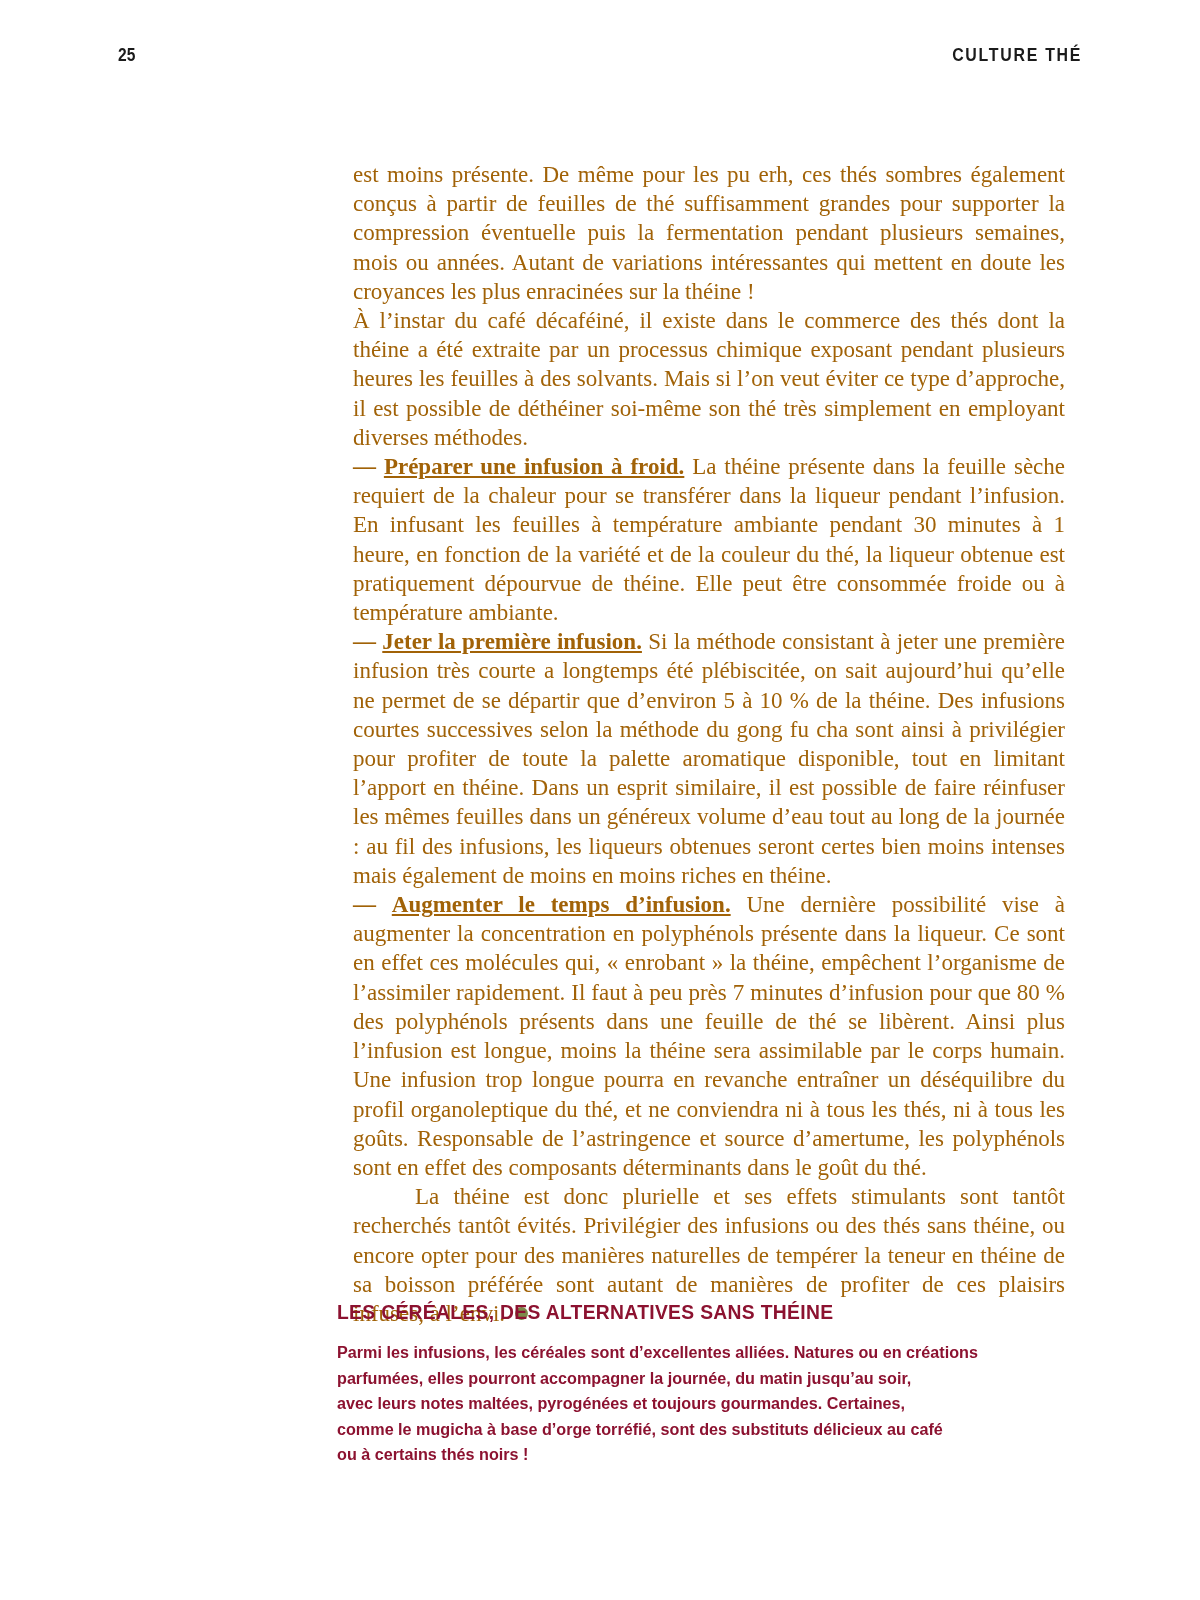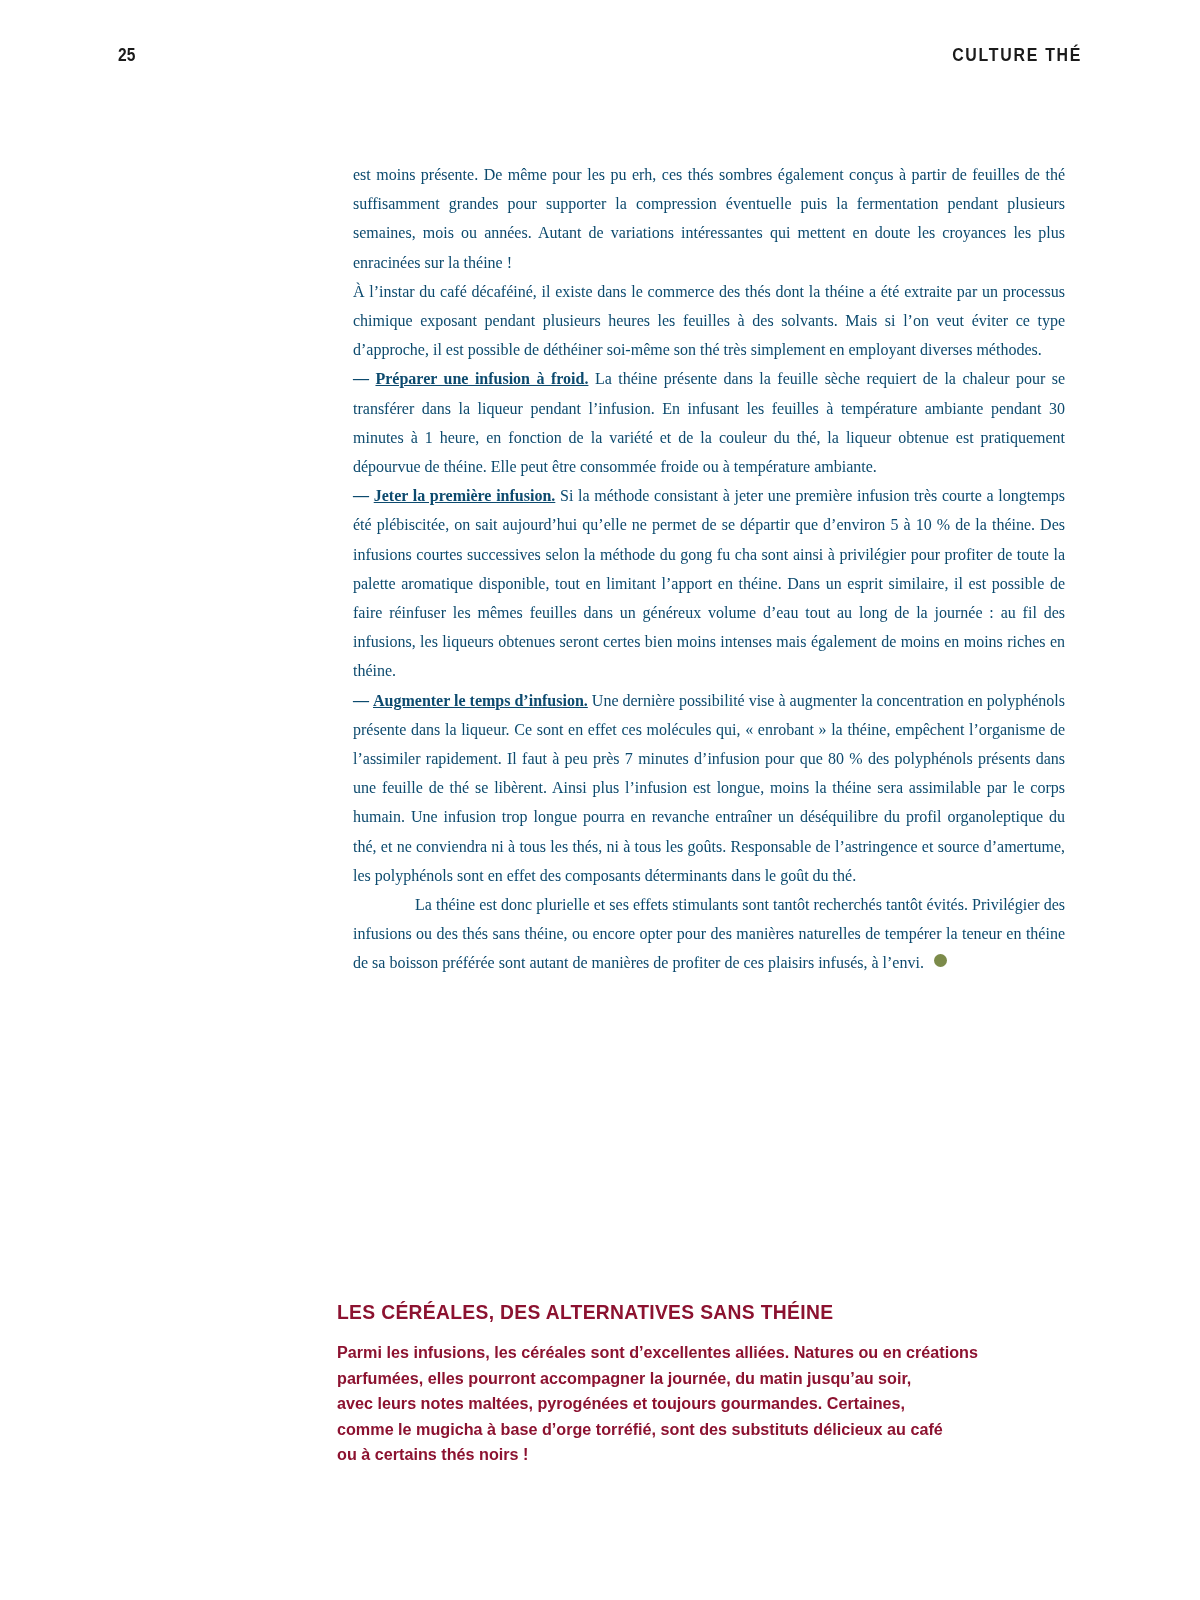--- a/index.html
+++ b/index.html
@@ -62,26 +62,26 @@
     top: 160px;
     left: 353px;
     width: 712px;
   }
 
   p, .subhead {
     margin: 0;
   }
 
   .body-text {
-    font-size: 16px;
+    font-size: 23px;
     line-height: 29.2px;
     text-align: justify;
     text-justify: inter-word;
     hyphens: manual;
-    color: #0c4a6e;
+    color: #a16207;
   }
 
   .subhead {
     font-size: 20.4px;
     line-height: 28px;
     font-weight: 700;
     margin-top: 30px;
     margin-bottom: 26px;
     letter-spacing: -0.1px;
   }

